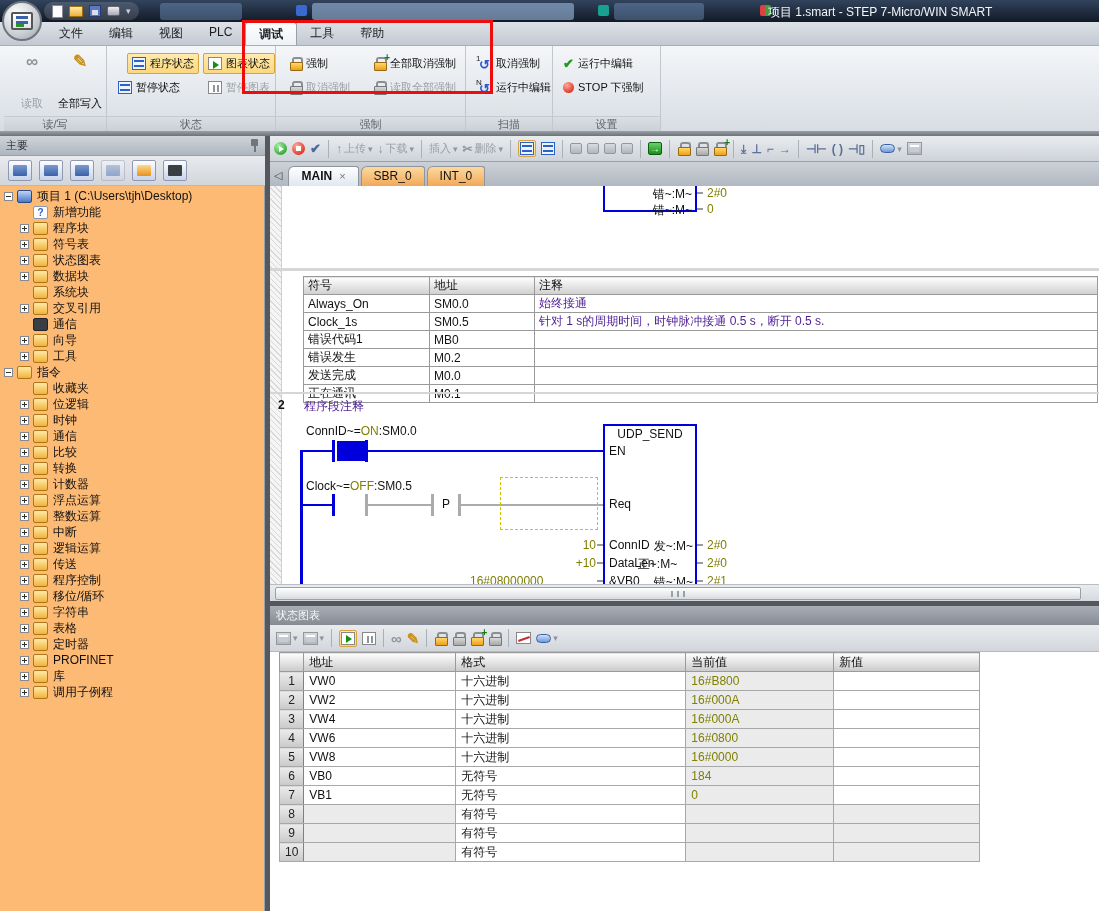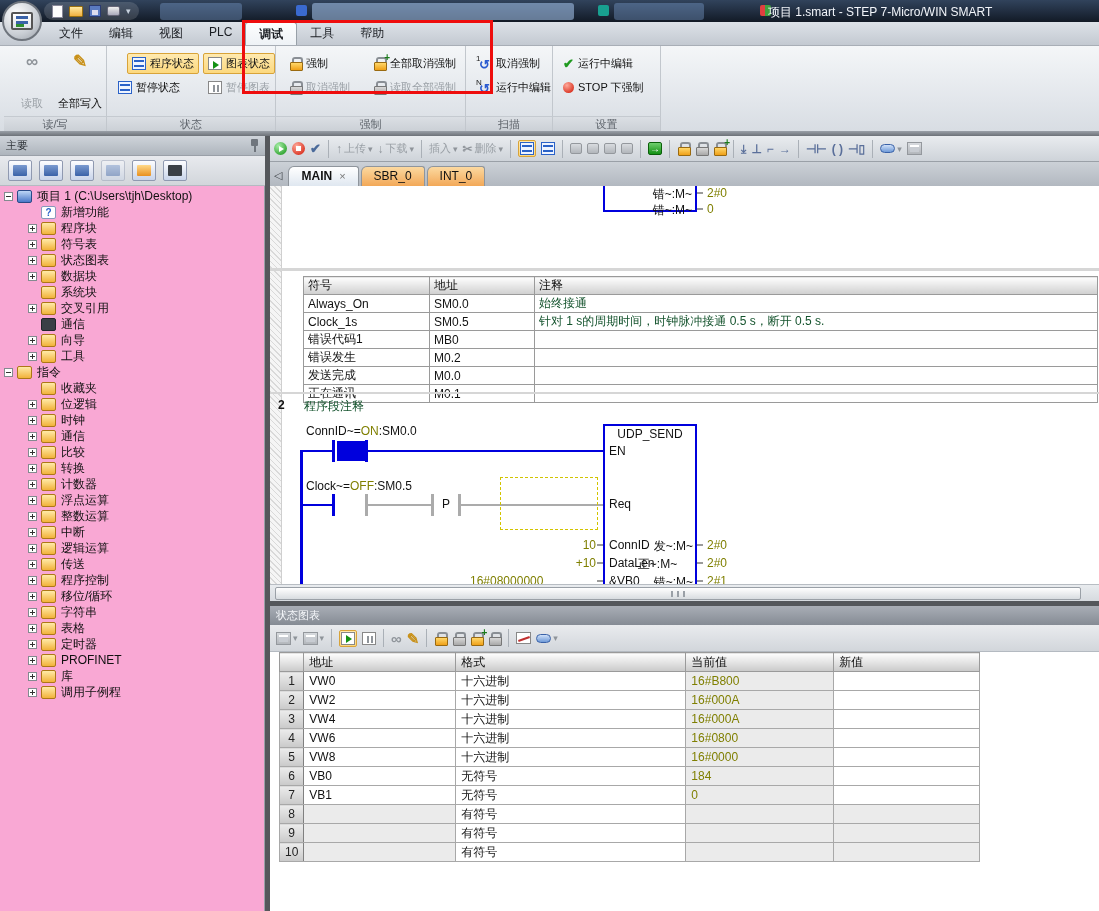--- a/index.html
+++ b/index.html
@@ -69,34 +69,34 @@
 #lp-head{position:absolute;left:0;top:0;width:265px;height:20px;background:linear-gradient(#cfd4da,#aeb5bd);border-bottom:1px solid #9aa0a8;color:#2f3338;line-height:19px;padding-left:6px}
 #lp-pin{position:absolute;right:6px;top:3px;width:9px;height:13px}
 #lp-pin::before{content:"";position:absolute;left:1px;top:0;width:7px;height:7px;background:#6f757d;border-radius:1px}
 #lp-pin::after{content:"";position:absolute;left:4px;top:7px;width:1.5px;height:6px;background:#6f757d}
 #lp-tools{position:absolute;left:0;top:20px;width:265px;height:30px;background:linear-gradient(#e8eaee,#d2d6db);border-bottom:1px solid #b4bac1;display:flex;align-items:center;gap:7px;padding-left:8px}
 .pt{width:24px;height:21px;border:1px solid #8f99b0;border-radius:2px;background:linear-gradient(#fdfdff,#c8d4ea);position:relative}
 .pt::after{content:"";position:absolute;left:4px;top:4px;right:4px;bottom:4px;background:linear-gradient(#7a9ad0,#3a62a8);border-radius:1px}
 .pt.dis{opacity:.45}
 .pt.orange::after{background:linear-gradient(#ffd98a,#e89020)}
 .pt.dark::after{background:#3a3f46}
-#tree{position:absolute;left:0;top:50px;width:264px;bottom:0;background:#f9a8d4;overflow:hidden;padding-top:2px}
+#tree{position:absolute;left:0;top:50px;width:264px;bottom:0;background:#fdba74;overflow:hidden;padding-top:2px}
 .trow{display:flex;align-items:center;height:16px;font-size:12px;white-space:nowrap}
 .exp{flex:none;width:9px;height:9px;border:1px solid #848a90;background:#fff;margin-right:4px;position:relative}
 .exp::before,.exp.minus::before{content:"";position:absolute;left:1px;top:3px;width:5px;height:1px;background:#333}
 .exp.plus::after{content:"";position:absolute;left:3px;top:1px;width:1px;height:5px;background:#333}
 .exp.none{visibility:hidden}
 .ti{flex:none;width:15px;height:13px;margin-right:5px;border-radius:2px}
 .ti.f{background:linear-gradient(#ffeaa8,#f2b23a);border:1px solid #ad7716}
 .ti.b{background:linear-gradient(#bdd5f6,#4a78c8);border:1px solid #2a4a88}
 .ti.g{background:linear-gradient(#cfe8cf,#3f8f3f);border:1px solid #1f5f1f}
 .ti.m{background:#3a3f46;border:1px solid #20242a}
 .ti.q{background:#fff;border:1px solid #8899bb;color:#2a62c8;font-size:10px;text-align:center;line-height:11px;font-weight:bold}
 .ti.q::after{content:"?"}
-.d1{padding-left:28px}.d0{padding-left:4px}
+.d1{padding-left:20px}.d0{padding-left:4px}
 
 #vsplit{left:265px;top:136px;width:5px;height:775px;background:#55585c}
 
 #right{left:270px;top:136px;width:829px;height:775px;background:#fff}
 #edbar{position:absolute;left:0;top:0;width:829px;height:26px;background:linear-gradient(#e9ecef,#ced3d9);border-bottom:1px solid #9aa0a7;display:flex;align-items:center;gap:5px;padding:0 4px;white-space:nowrap;overflow:hidden}
 .sep{width:1px;height:18px;background:#aab0b7;margin:0 2px;flex:none}
 .tbi{display:flex;align-items:center;gap:2px;flex:none;font-size:11px}
 .tbi.dis{color:#9aa0a6}
 .tbi .arrow{font-weight:bold;font-size:12px;color:#8f949a}
 .hl{background:linear-gradient(#ffeab0,#fcd87e);border:1px solid #d8a339;border-radius:2px;padding:1px}
@@ -120,21 +120,21 @@
 .lbl{position:absolute;font-size:12px;white-space:nowrap}
 .tick{position:absolute;width:6px;height:2px;background:#9a9a9a}
 #pblock{position:absolute;left:333px;top:-8px;width:94px;height:34px;border:2px solid #0000dd;background:#fff}
 #selbox{position:absolute;left:230px;top:291px;width:98px;height:53px;border:1px dashed #d2c400}
 #udp{position:absolute;left:333px;top:238px;width:94px;height:162px;border:2px solid #0000dd;background:#fff}
 .divl{position:absolute;left:0;width:829px;background:#d6d6d6}
 
 #symtab{position:absolute;left:33px;top:90px;width:795px;border:1px solid #808080;border-collapse:collapse;table-layout:fixed;font-size:12px;background:#fff}
 #symtab th{height:17px;background:linear-gradient(#fefefe,#cfcfcf);border:1px solid #9a9a9a;font-weight:normal;text-align:left;padding:0 4px}
 #symtab td{height:16px;border:1px solid #9a9a9a;padding:0 4px;white-space:nowrap;overflow:hidden}
-.green{color:#14532d}
+.green{color:#4c1d95}
 
 #hscroll{position:absolute;left:0;top:448px;width:829px;height:17px;background:linear-gradient(#e9ecef,#d6dadf);border-top:1px solid #b8bdc3}
 #hthumb{position:absolute;left:5px;top:2px;width:806px;height:13px;background:linear-gradient(#ffffff,#d8dce0);border:1px solid #9aa0a7;border-radius:2px}
 #hgrip{position:absolute;left:50%;top:3px;width:14px;height:6px;margin-left:-7px;border-left:2px solid #9aa0a7;border-right:2px solid #9aa0a7;background:transparent}
 #hgrip::after{content:"";position:absolute;left:4px;top:0;width:2px;height:6px;background:#9aa0a7}
 
 #hsplit{position:absolute;left:0;top:465px;width:829px;height:5px;background:#54575b}
 #bpanel{position:absolute;left:0;top:470px;width:829px;height:305px;background:#fff}
 #bp-title{position:absolute;left:0;top:0;width:829px;height:19px;background:linear-gradient(#a9aeb6,#858b94);color:#f5f7fa;line-height:18px;padding-left:6px;font-size:11px}
 #bp-tools{position:absolute;left:0;top:19px;width:829px;height:27px;background:linear-gradient(#e9ebee,#d2d6db);border-bottom:1px solid #b4bac1;display:flex;align-items:center;gap:5px;padding-left:6px}

